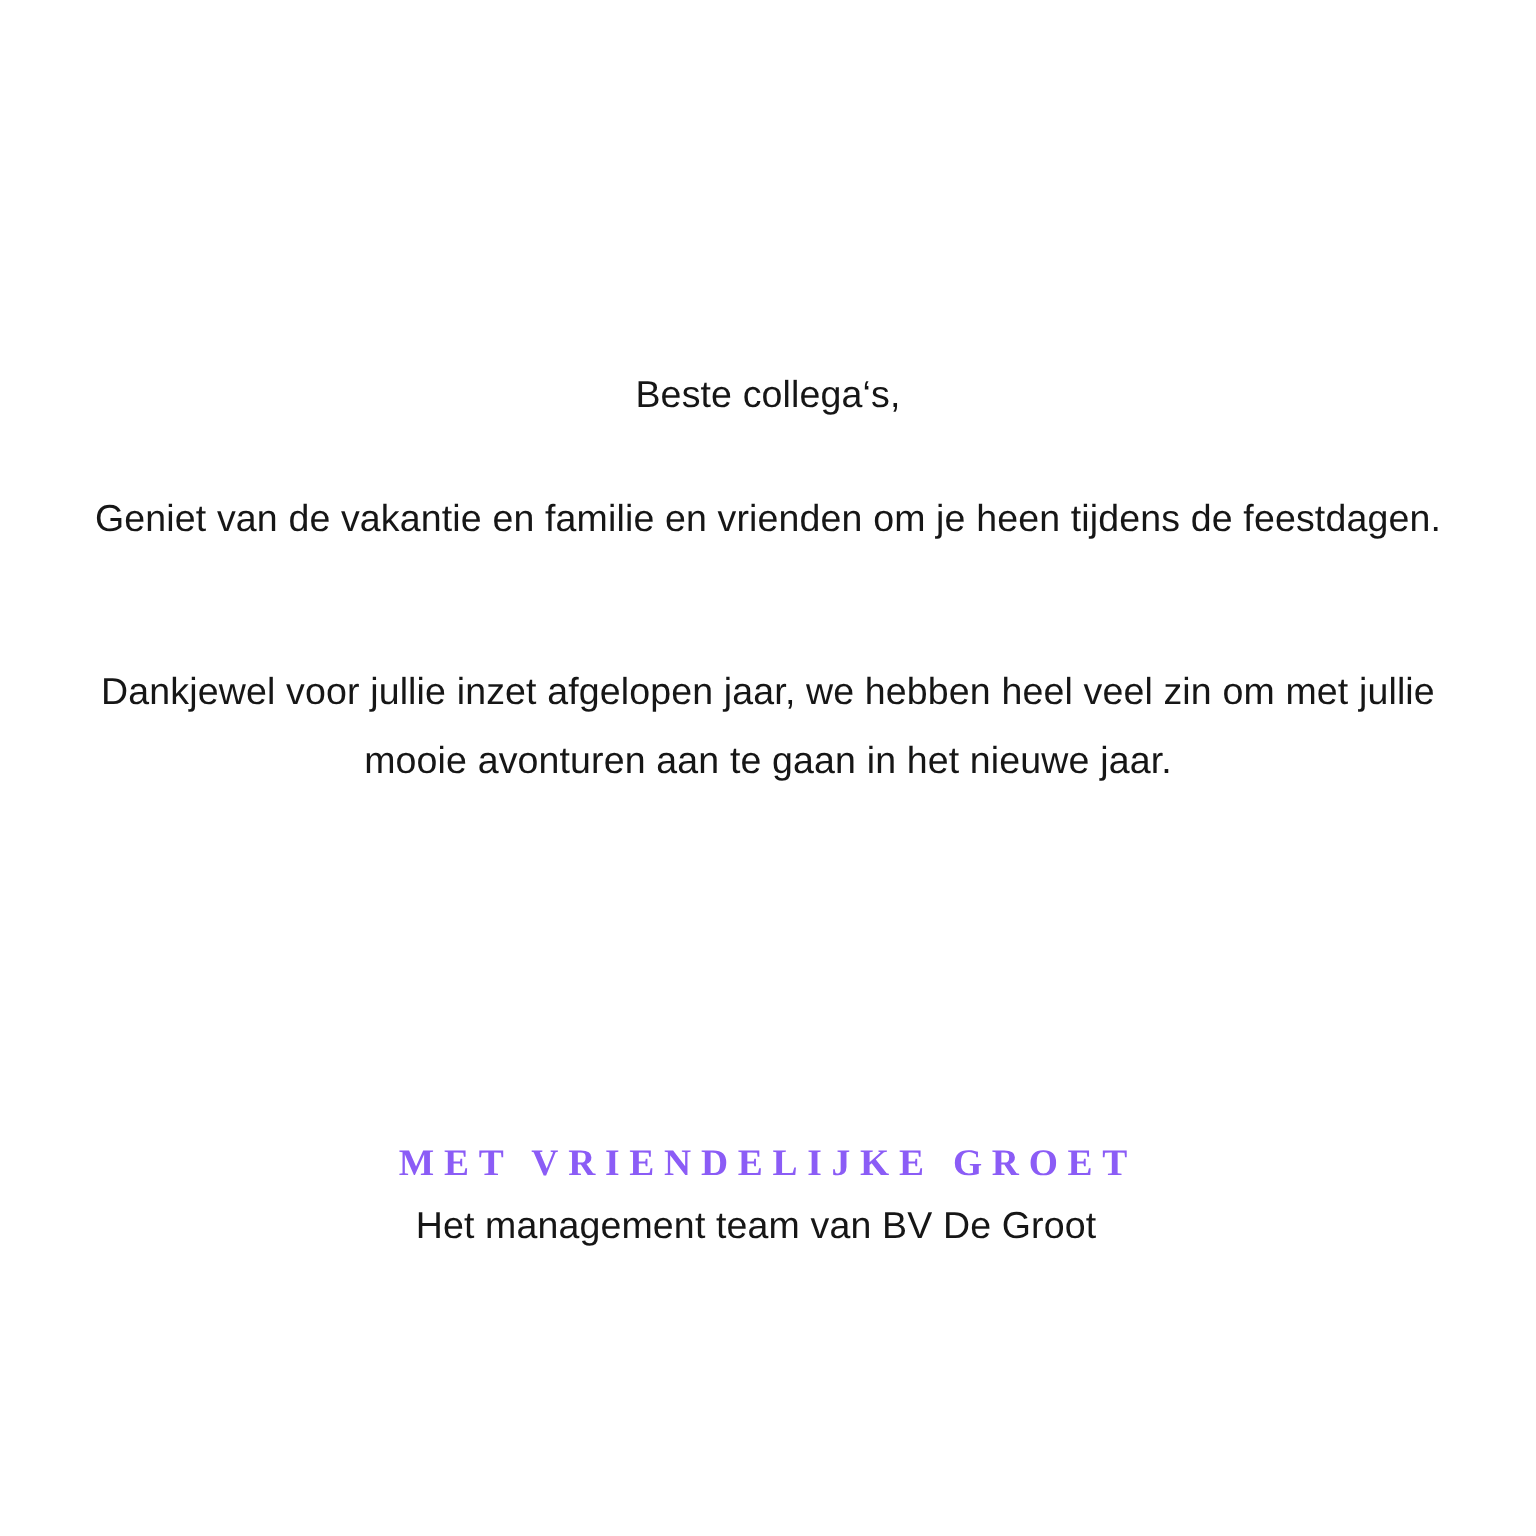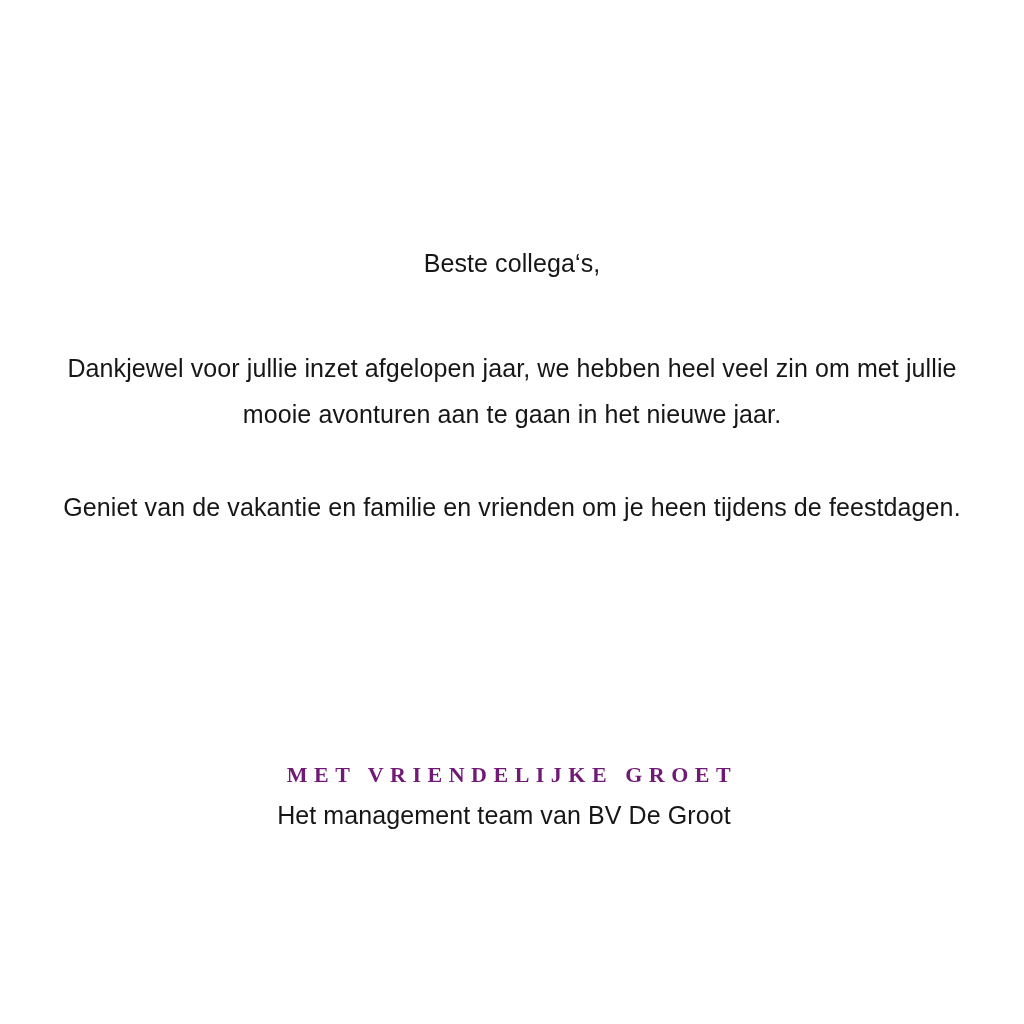--- a/index.html
+++ b/index.html
@@ -62,47 +62,47 @@
   .signature-block {
     position: absolute;
     top: 762px;
     left: 0;
     width: 1024px;
     text-align: center;
   }
 
   .sign-off {
     font-family: "Liberation Serif", serif;
-    font-size: 22px;
+    font-size: 25px;
     font-weight: 700;
     letter-spacing: 6.5px;
-    color: #701a75;
+    color: #8b5cf6;
     margin: 0;
     text-transform: uppercase;
   }
 
   .sign-name {
     font-size: 25px;
     line-height: 1.1;
     letter-spacing: 0.1px;
     color: #161616;
     margin: 14px 16px 0 0;
   }
 </style>
 </head>
 <body>
 
 <div class="card">
 
   <div class="message-block">
     <p class="salutation">Beste collega‘s,</p>
 
+    <p class="paragraph para-2">Geniet van de vakantie en familie en vrienden om je heen tijdens de feestdagen.</p>
+
     <p class="paragraph para-1">Dankjewel voor jullie inzet afgelopen jaar, we hebben heel veel zin om met jullie mooie avonturen aan te gaan in het nieuwe jaar.</p>
-
-    <p class="paragraph para-2">Geniet van de vakantie en familie en vrienden om je heen tijdens de feestdagen.</p>
   </div>
 
   <div class="signature-block">
     <p class="sign-off">MET VRIENDELIJKE GROET</p>
     <p class="sign-name">Het management team van BV De Groot</p>
   </div>
 
 </div>
 
 </body></html>

